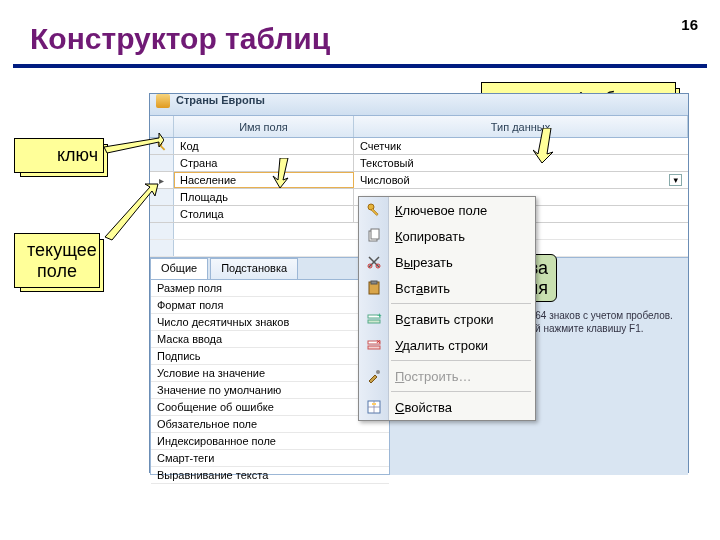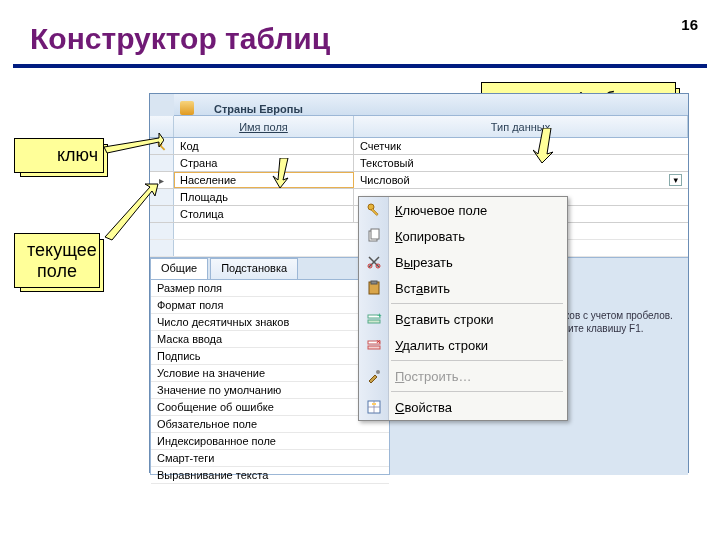--- a/index.html
+++ b/index.html
@@ -8,27 +8,27 @@
   .slide-title { position: absolute; top: 22px; left: 30px; font-size: 30px; font-weight: bold; color: #701a75; }
   .page-num { position: absolute; top: 16px; right: 22px; font-size: 15px; font-weight: bold; }
   .title-rule { position: absolute; top: 64px; left: 13px; width: 694px; height: 4px; background: #001c80; }
   
   
   .callout { position: absolute; background: #ffff99; border: 1.5px solid #000; padding: 6px 12px; font-size: 18px; text-align: center; line-height: 1.15; }
   .callout.shadow::after { content: ""; position: absolute; top: 5px; left: 5px; right: -5px; bottom: -5px; background: #ffff99; border: 1.5px solid #000; z-index: -1; }
   
   
   .appwin { position: absolute; top: 93px; left: 149px; width: 540px; height: 380px; background: #d9e5f2; border: 1px solid #6b8db5; font-size: 11px; }
-  .titlebar { height: 22px; background: linear-gradient(#e8f0f9,#cfdff0); display: flex; align-items: flex-end; gap: 20px; padding: 0 6px; border-bottom: 1px solid #9cb7d6; margin-left: 24px; }
+  .titlebar { height: 22px; background: linear-gradient(#e8f0f9,#cfdff0); display: flex; align-items: flex-start; gap: 6px; padding: 0 6px; border-bottom: 1px solid #9cb7d6; }
   .titlebar .dbicon { width: 14px; height: 14px; background: linear-gradient(#f7d47c,#e09a20); border-radius: 2px; }
   .titlebar .tabtext { font-weight: bold; color: #2a3f55; }
   .colhdr { display: flex; height: 22px; background: linear-gradient(#f3f7fc,#dce8f5); border-bottom: 1px solid #9cb7d6; }
   .colhdr > div { border-right: 1px solid #b8ccdf; display: flex; align-items: center; padding: 0 8px; color: #2a3f55; font-size: 11px; }
   .col-sel { width: 24px; }
-  .col-name { width: 180px; justify-content: center; text-decoration: underline; }
+  .col-name { width: 180px; justify-content: center; }
   .col-type { flex: 1; justify-content: center; }
   .grid { background: #fff; }
   .grow { display: flex; height: 17px; border-bottom: 1px solid #cfcfcf; }
   .grow .sel { width: 24px; background: #eaf1f9; border-right: 1px solid #b8ccdf; display: flex; align-items: center; justify-content: center; }
   .grow .fname { width: 180px; border-right: 1px solid #cfcfcf; padding: 0 6px; display: flex; align-items: center; }
   .grow .ftype { flex: 1; padding: 0 6px; display: flex; align-items: center; }
   .grow.selected .fname, .grow.selected .sel { background: #fff; }
   .grow.selected .fname { outline: 1px solid #e8b050; outline-offset: -1px; }
   .emptyrow { height: 17px; border-bottom: 1px solid #e5e5e5; display: flex; }
   .emptyrow .sel { width: 24px; background: #eaf1f9; border-right: 1px solid #b8ccdf; }
@@ -38,21 +38,21 @@
   
   .lowtabs { display: flex; height: 22px; background: #d9e5f2; border-top: 1px solid #9cb7d6; }
   .lowtabs > div { padding: 3px 10px; border: 1px solid #9cb7d6; border-bottom: none; background: linear-gradient(#f3f7fc,#e2ecf7); font-size: 11px; margin-right: 2px; }
   .lowtabs > div.active { background: #fff; }
   .props { display: flex; background: #d9e5f2; height: 196px; }
   .proplist { width: 240px; background: #fff; border: 1px solid #9cb7d6; }
   .proplist div { height: 17px; padding: 8px 6px; display: flex; align-items: center; border-bottom: 1px solid #e8e8e8; font-size: 11px; }
   .hint { flex: 1; padding: 30px 10px 10px 10px; font-size: 10px; color: #334; line-height: 1.3; }
   
   
-  .ctxmenu { position: absolute; top: 196px; left: 358px; width: 210px; background: #f7f7f4; border: 1px solid #8a8a8a; box-shadow: 2px 2px 4px rgba(0,0,0,0.3); font-size: 13px; z-index: 50; }
+  .ctxmenu { position: absolute; top: 196px; left: 358px; width: 178px; background: #f7f7f4; border: 1px solid #8a8a8a; box-shadow: 2px 2px 4px rgba(0,0,0,0.3); font-size: 13px; z-index: 50; }
   .ctxmenu .iconcol { position: absolute; top: 0; left: 0; width: 30px; bottom: 0; background: linear-gradient(90deg,#e8eef7,#d5e0ee); border-right: 1px solid #c0c9d6; }
   .ctxmenu .item { position: relative; height: 26px; display: flex; align-items: center; padding-left: 36px; cursor: default; }
   .ctxmenu .item.disabled { color: #9a9a9a; }
   .ctxmenu .sep { height: 1px; background: #c9c9c9; margin: 2px 4px 2px 32px; }
   .ctxmenu .micon { position: absolute; left: 6px; top: 4px; width: 18px; height: 18px; display: flex; align-items: center; justify-content: center; }
   .mnemonic { text-decoration: underline; }
   
   
   .keybig { position: absolute; left: 21px; top: 140px; width: 34px; height: 34px; }
   

